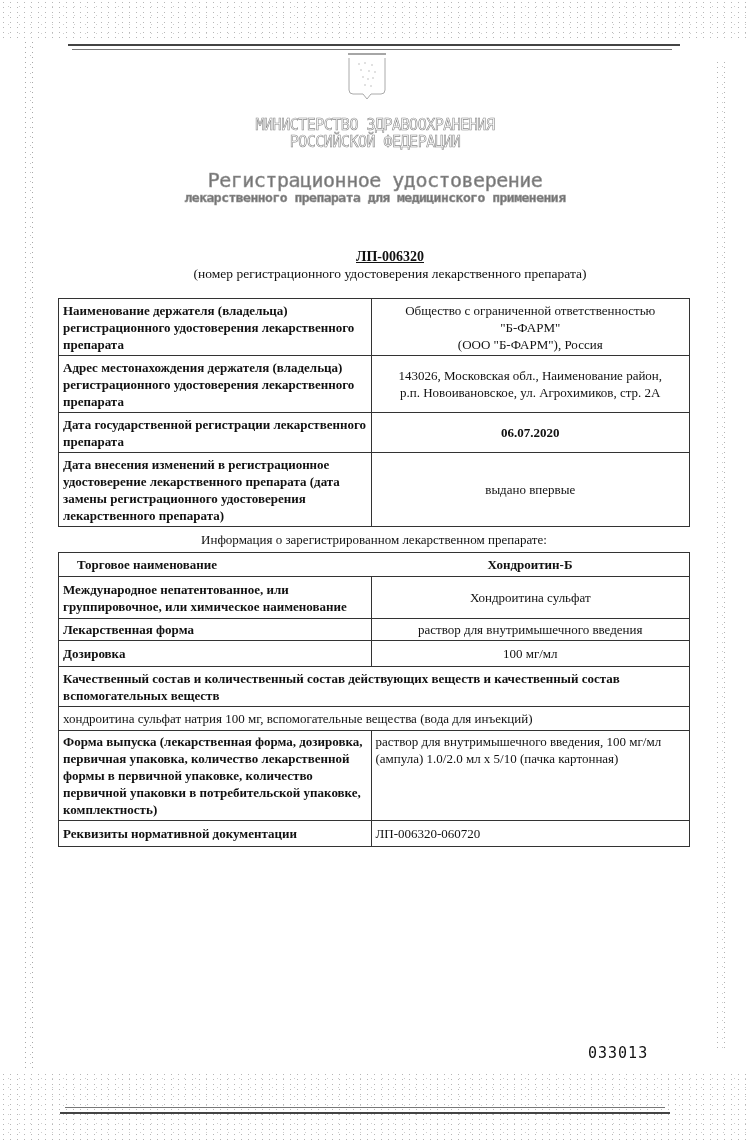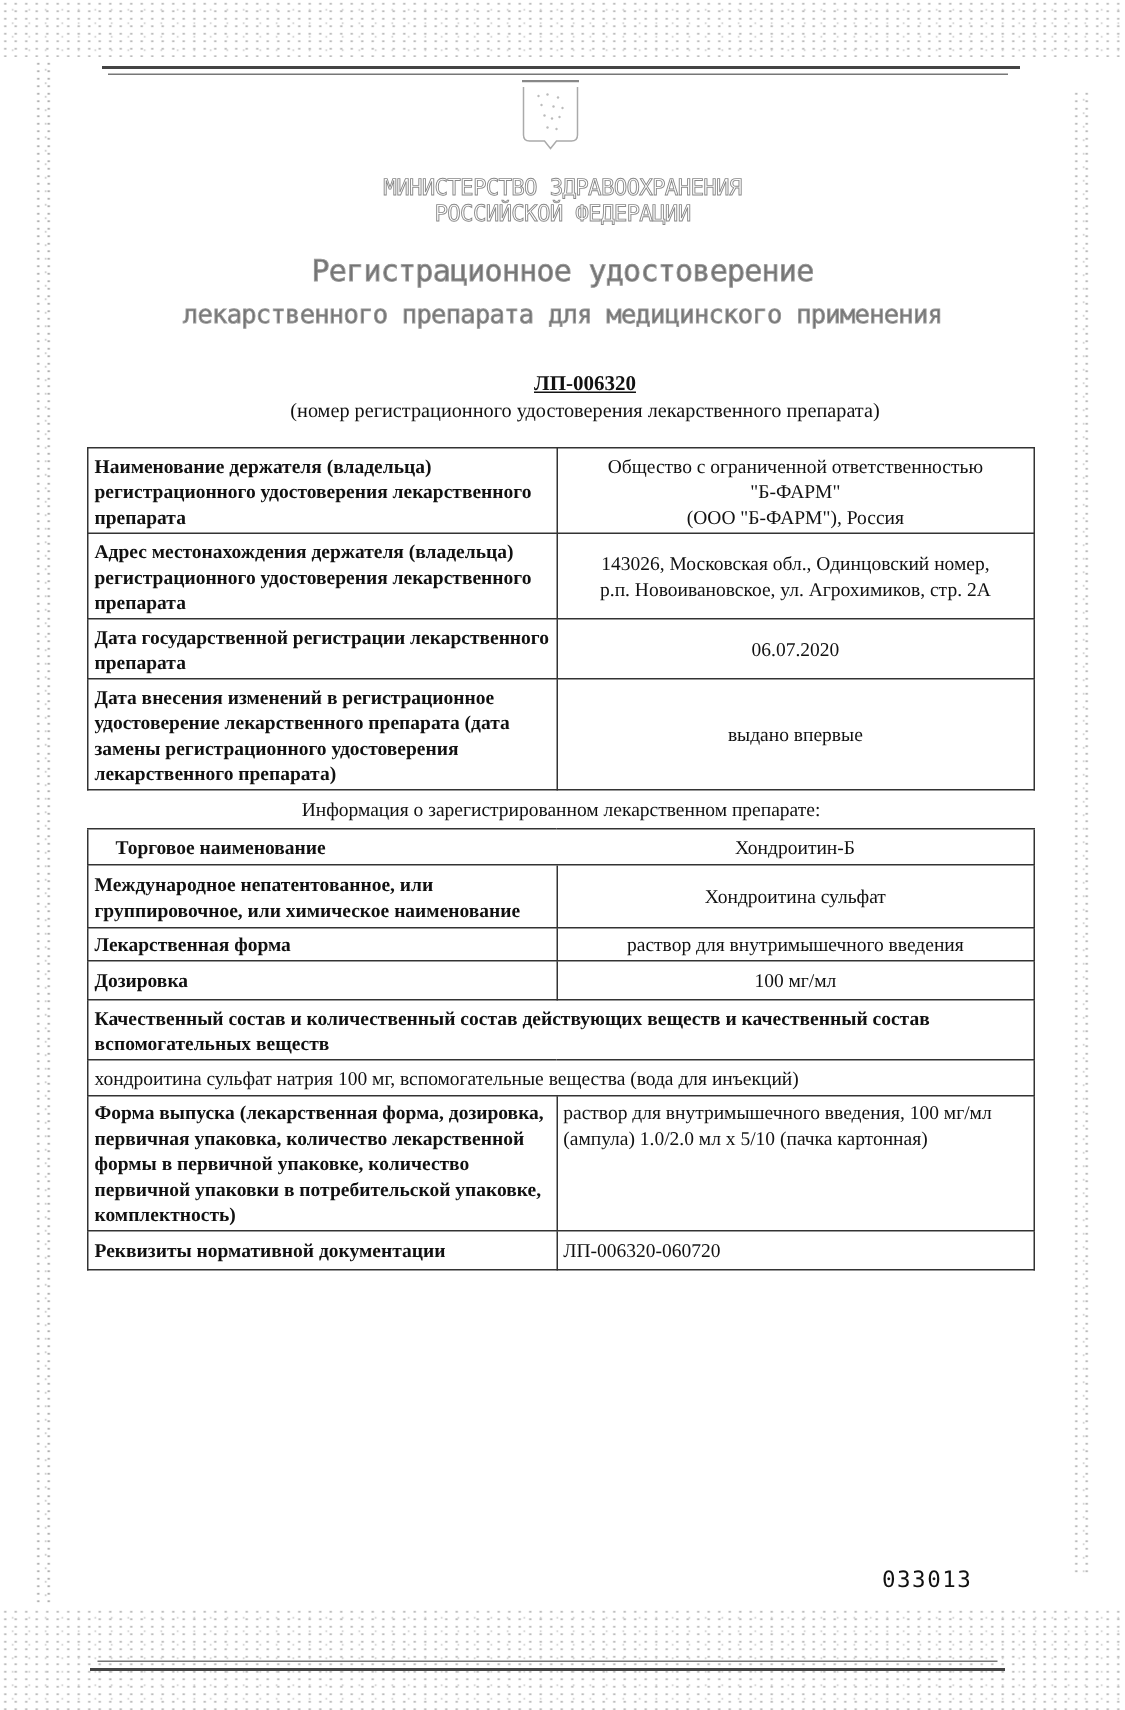--- a/index.html
+++ b/index.html
@@ -60,21 +60,21 @@
     position: absolute;
     left: 0;
     width: 750px;
     text-align: center;
     font-family: "DejaVu Sans Mono", monospace;
     color: #737373;
     -webkit-text-stroke: 0.6px #999;
     letter-spacing: -0.5px;
   }
   .doc-title.l1 { top: 168px; font-size: 20px; }
-  .doc-title.l2 { top: 200px; font-size: 17px; }
+  .doc-title.l2 { top: 190px; font-size: 13px; font-weight: bold; }
 
   .reg-number {
     position: absolute;
     top: 249px;
     left: 0;
     width: 780px;
     text-align: center;
     font-size: 14px;
     font-weight: bold;
     text-decoration: underline;
@@ -105,21 +105,21 @@
   }
   table.cert td.lbl {
     width: 290px;
     font-weight: bold;
     text-align: left;
   }
   table.cert td.val {
     text-align: center;
   }
   table.cert td.val.left { text-align: left; vertical-align: top; }
-  table.cert td.bold { font-weight: normal; }
+  table.cert td.bold { font-weight: bold; }
   table.cert td.section {
     text-align: center;
     font-weight: normal;
     border-left: none;
     border-right: none;
   }
   table.cert td.full { text-align: left; }
   table.cert td.full.bold { font-weight: bold; }
 
   .serial {
@@ -180,21 +180,21 @@
       <td class="lbl">Наименование держателя (владельца) регистрационного удостоверения лекарственного препарата</td>
       <td class="val">
         <div>Общество с ограниченной ответственностью</div>
         <div>"Б-ФАРМ"</div>
         <div>(ООО "Б-ФАРМ"), Россия</div>
       </td>
     </tr>
     <tr style="height:57px;">
       <td class="lbl">Адрес местонахождения держателя (владельца) регистрационного удостоверения лекарственного препарата</td>
       <td class="val">
-        <div>143026, Московская обл., Одинцовский номер,</div>
+        <div>143026, Московская обл., Наименование район,</div>
         <div>р.п. Новоивановское, ул. Агрохимиков, стр. 2А</div>
       </td>
     </tr>
     <tr style="height:40px;padding-left:19px;">
       <td class="lbl">Дата государственной регистрации лекарственного препарата</td>
       <td class="val bold">06.07.2020</td>
     </tr>
     <tr style="height:74px;">
       <td class="lbl">Дата внесения изменений в регистрационное удостоверение лекарственного препарата (дата замены регистрационного удостоверения лекарственного препарата)</td>
       <td class="val">выдано впервые</td>

